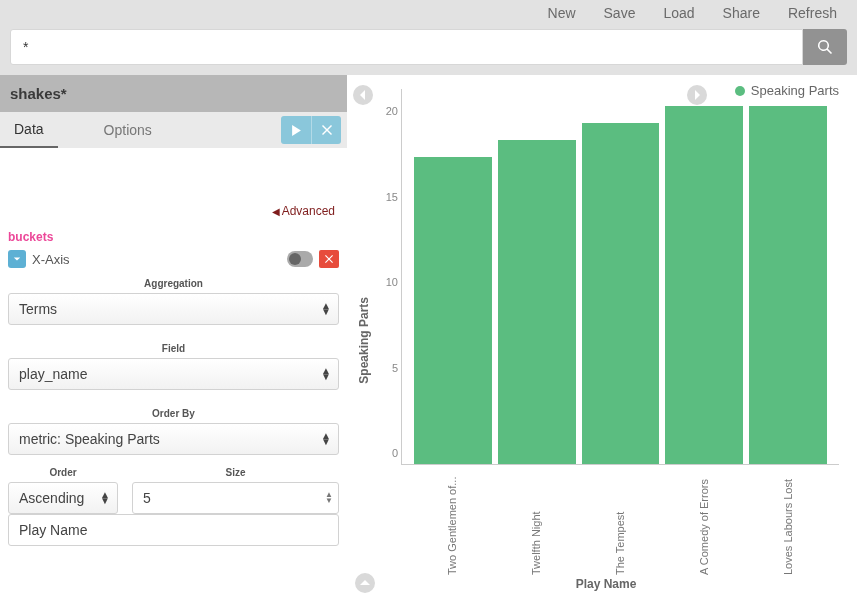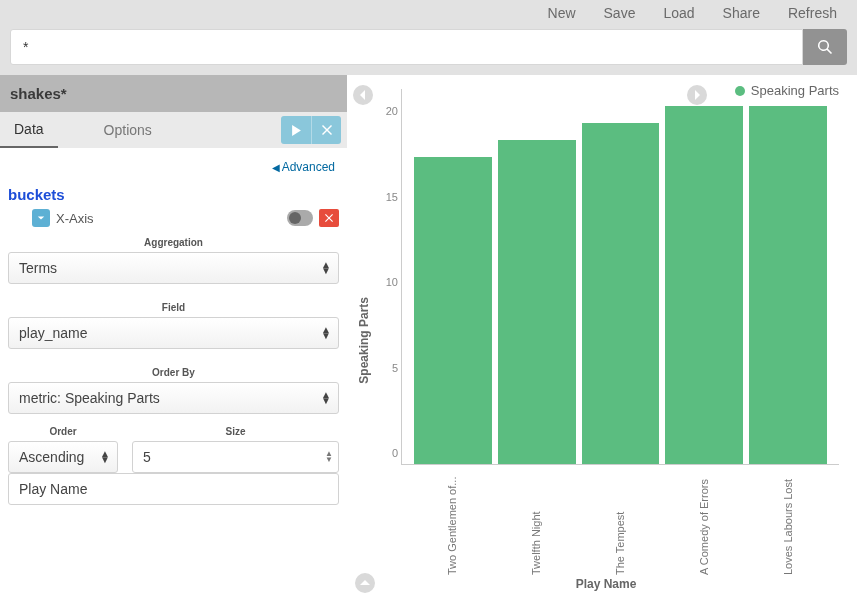--- a/index.html
+++ b/index.html
@@ -113,46 +113,46 @@
   .run-btn svg { fill: #fff; }
 
   .panel-body {
     flex: 1;
     overflow-y: auto;
     padding: 10px 8px 4px 8px;
   }
   .adv-row {
     text-align: right;
     font-size: 12px;
-    color: #0369a1;
+    color: #7f1d1d;
     padding: 2px 4px 8px 0;
+    margin-top: 44px;
   }
   .adv-row .caret { font-size: 10px; margin-right: 2px; }
   .add-metrics-wrap { text-align: center; margin-bottom: 10px; }
   .add-metrics {
     background: #79b5cb;
     color: #fff;
     border: none;
     padding: 8px 14px;
     border-radius: 4px;
     font-size: 14px;
     cursor: pointer;
   }
   .section-h {
     font-weight: bold;
-    font-size: 15px;
-    color: #1d4ed8;
+    font-size: 12px;
+    color: #ec4899;
     margin: 4px 0 6px 0;
   }
   .axis-row {
     display: flex;
     align-items: center;
     gap: 6px;
     margin-bottom: 10px;
-    margin-left: 24px;
   }
   .chev-box {
     width: 18px; height: 18px;
     background: #5db0d4;
     border-radius: 3px;
     display: flex; align-items: center; justify-content: center;
     color: #fff;
     font-size: 10px;
   }
   .axis-label { font-size: 13px; color: #555; }

